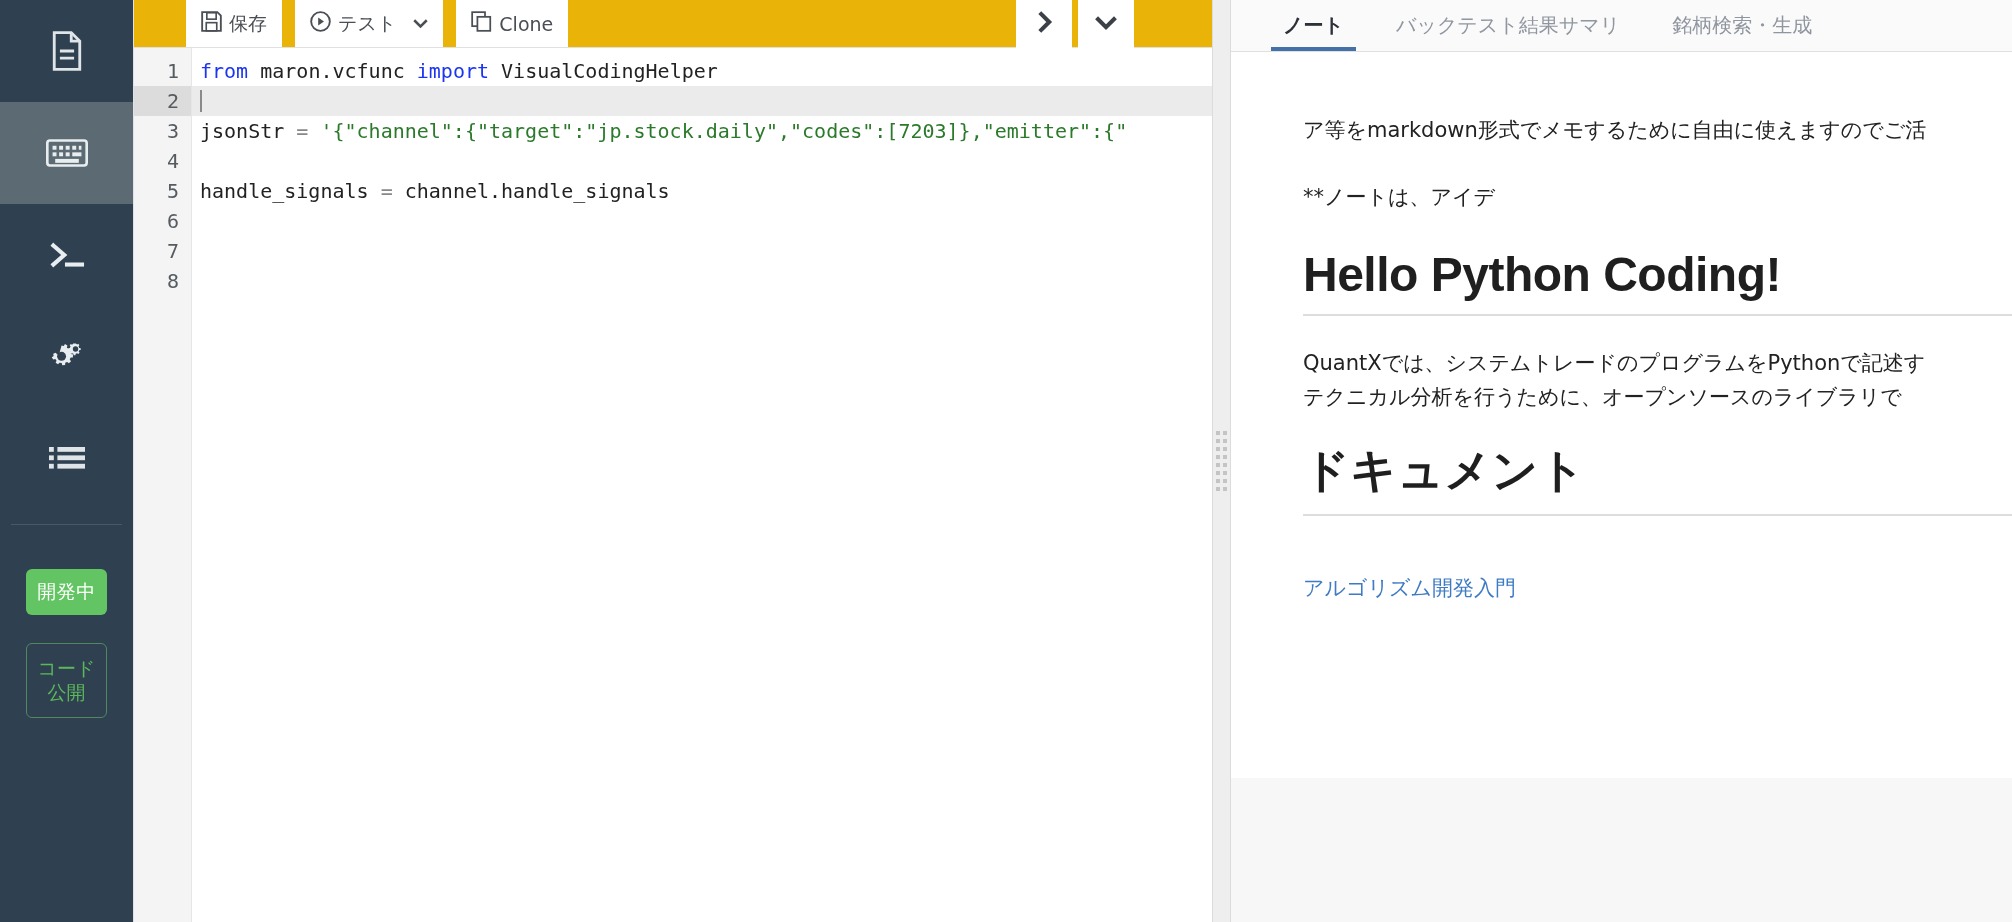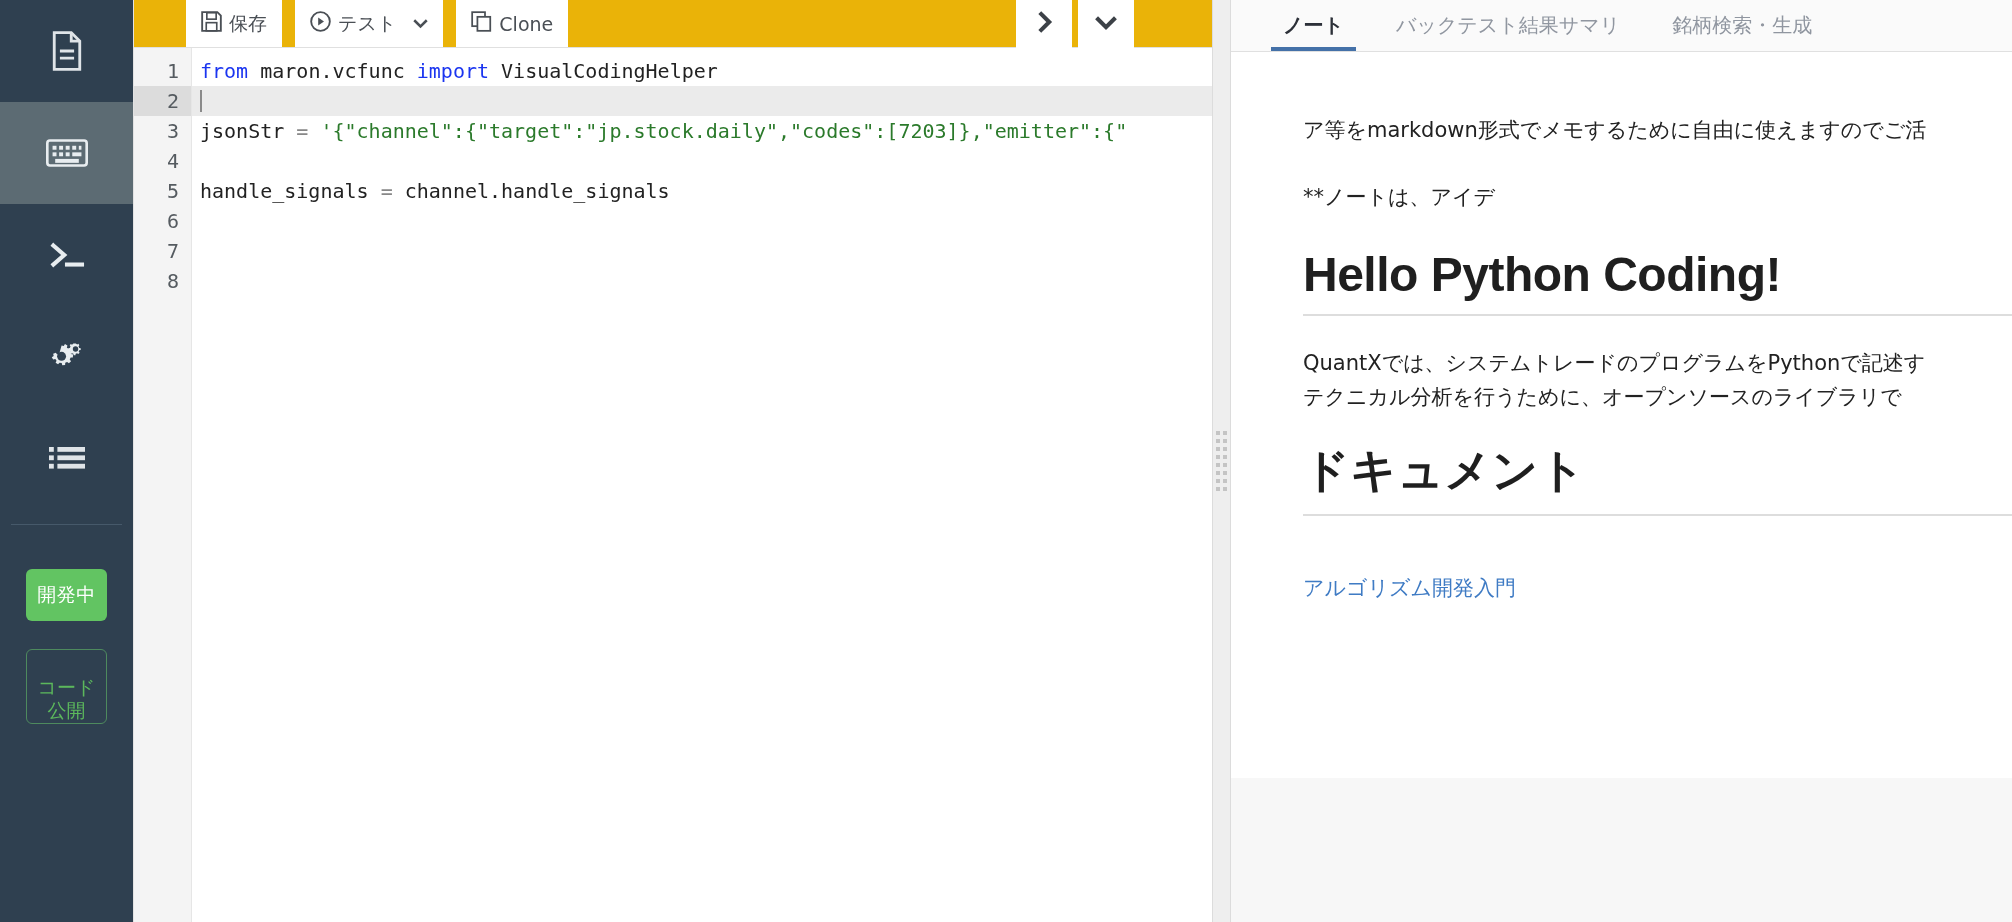--- a/index.html
+++ b/index.html
@@ -30,37 +30,37 @@
     width: 111px; height: 1px;
     background: #46596a;
     margin: 14px 0 0 0;
   }
   .rail-btns {
     margin-top: 44px;
     display: flex; flex-direction: column; align-items: center;
     gap: 28px;
   }
   .btn-dev {
-    width: 81px; height: 52px;
+    width: 81px; height: 46px;
     background: #5cb85c; background: #62c462;
     color: #ffffff;
     border-radius: 6px;
     display: flex; align-items: center; justify-content: center;
     font-size: 19px; letter-spacing: .5px;
     cursor: pointer;
     font-family: "DejaVu Sans", sans-serif;
   }
   .btn-publish {
     width: 81px; height: 75px;
     background: transparent;
     border: 1px solid #4e8a5e;
     color: #5cb85c;
     border-radius: 6px;
     display: flex; flex-direction: column;
-    align-items: center; justify-content: flex-end;
+    align-items: center; justify-content: center;
     font-size: 19px; line-height: 1.25;
     cursor: pointer;
     font-family: "DejaVu Sans", sans-serif;
   }
 
   
   .editor-col {
     width: 1079px; flex: 0 0 1079px;
     display: flex; flex-direction: column;
     background: #ffffff;

